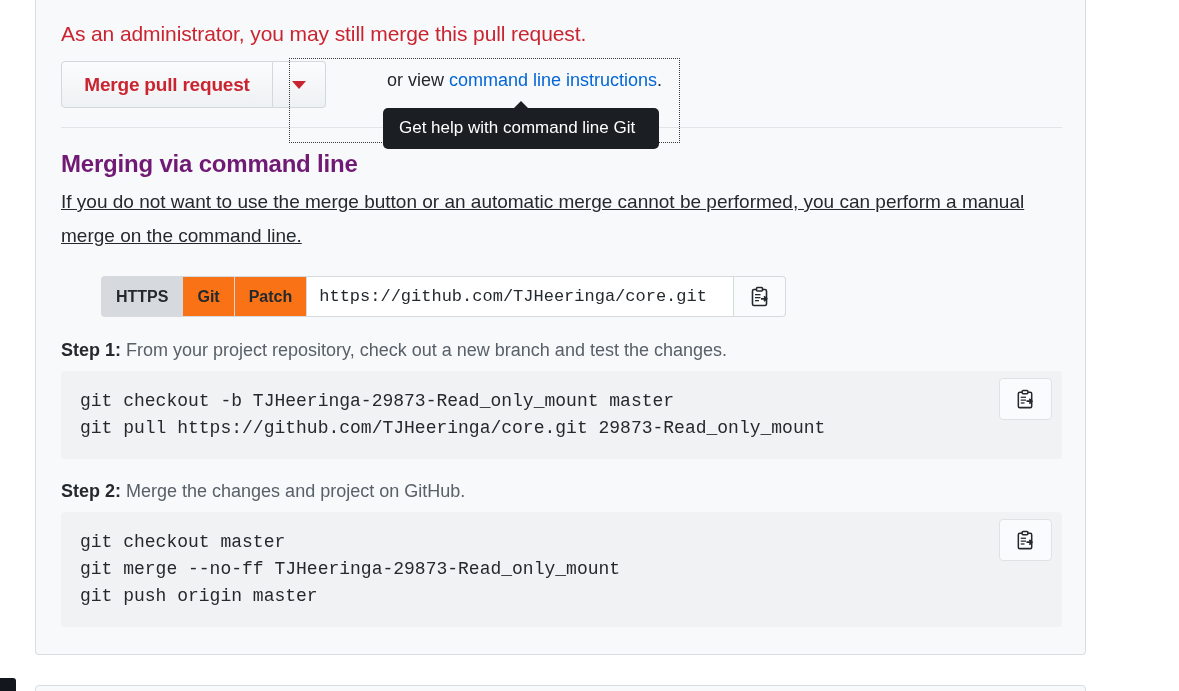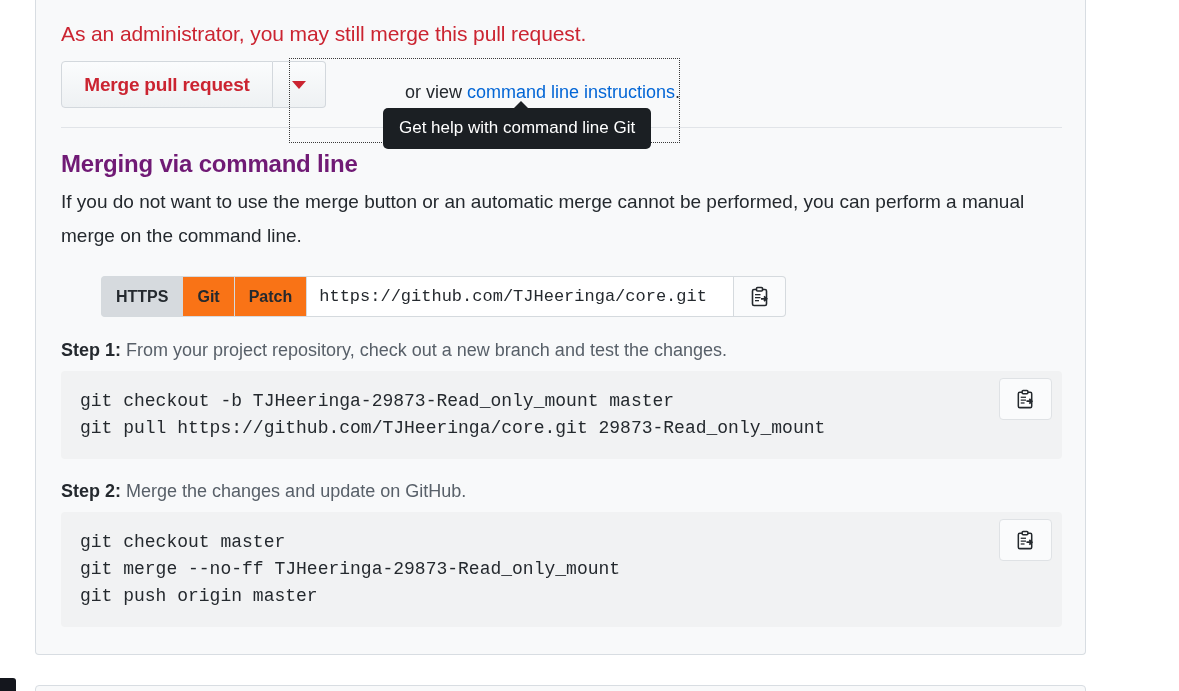--- a/index.html
+++ b/index.html
@@ -62,25 +62,24 @@
   }
   .caret {
     width: 0; height: 0;
     border-left: 7px solid transparent;
     border-right: 7px solid transparent;
     border-top: 8px solid #cb2431;
   }
 
   .or-view {
     position: absolute;
-    left: 351px; top: 92px;
+    left: 351px; top: 80px;
     font-size: 18px;
     color: #24292e;
     white-space: nowrap;
-    margin-left: 18px;
   }
   .or-view a {
     color: #0366d6;
     text-decoration: none;
   }
   .or-view .dot { color:#24292e; }
 
   
   .focus-ring {
     position: absolute;
@@ -90,21 +89,21 @@
     pointer-events: none;
   }
 
   
   .tooltip {
     position: absolute;
     left: 383px; top: 108px;
     background: #1b1f23;
     color: #ffffff;
     font-size: 17px;
-    padding: 10px 16px 11px 16px;
+    padding: 10px 24px 11px 16px;
     border-radius: 5px;
     white-space: nowrap;
     z-index: 40;
   }
   .tooltip::after {
     content:"";
     position: absolute;
     top: -7px; left: 130px;
     width: 0; height: 0;
     border-left: 8px solid transparent;
@@ -128,20 +127,21 @@
     color: #701a75;
     letter-spacing: -0.2px;
   }
   .para {
     position: absolute;
     left: 25px; top: 195px;
     width: 1010px;
     font-size: 19px;
     line-height: 34px;
     color: #24292e;
+    text-decoration: underline;
   }
 
   
   .clone-row {
     position: absolute;
     left: 25px; top: 286px;
     display: flex;
     height: 41px;
     padding-left: 40px;
   }
@@ -299,21 +299,21 @@
         <rect x="3.5" y="3.5" width="14" height="16" rx="1.5" fill="#fff" stroke="#24292e" stroke-width="1.6"></rect>
         <rect x="7.5" y="1.5" width="6" height="3.5" rx="1" fill="#fff" stroke="#24292e" stroke-width="1.6"></rect>
         <rect x="6" y="8" width="5.5" height="1.3" fill="#24292e"></rect>
         <rect x="6" y="11" width="5.5" height="1.3" fill="#24292e"></rect>
         <rect x="6" y="14" width="4" height="1.3" fill="#24292e"></rect>
         <path d="M12 12.8h5M15 10.4l2.6 2.4-2.6 2.4" stroke="#24292e" stroke-width="1.8" fill="none"></path>
       </svg>
     </div>
 
     <div class="step-label step2-label">
-      <b>Step 2:</b><span> Merge the changes and update on GitHub.</span>
+      <b>Step 2:</b><span> Merge the changes and project on GitHub.</span>
     </div>
 
     <div class="code-block code2">git checkout master
 git merge --no-ff TJHeeringa-29873-Read_only_mount
 git push origin master</div>
     <div class="copy-btn-code copy2">
       <svg class="clip-icon" width="21" height="21" viewBox="0 0 22 22">
         <rect x="3.5" y="3.5" width="14" height="16" rx="1.5" fill="#fff" stroke="#24292e" stroke-width="1.6"></rect>
         <rect x="7.5" y="1.5" width="6" height="3.5" rx="1" fill="#fff" stroke="#24292e" stroke-width="1.6"></rect>
         <rect x="6" y="8" width="5.5" height="1.3" fill="#24292e"></rect>

